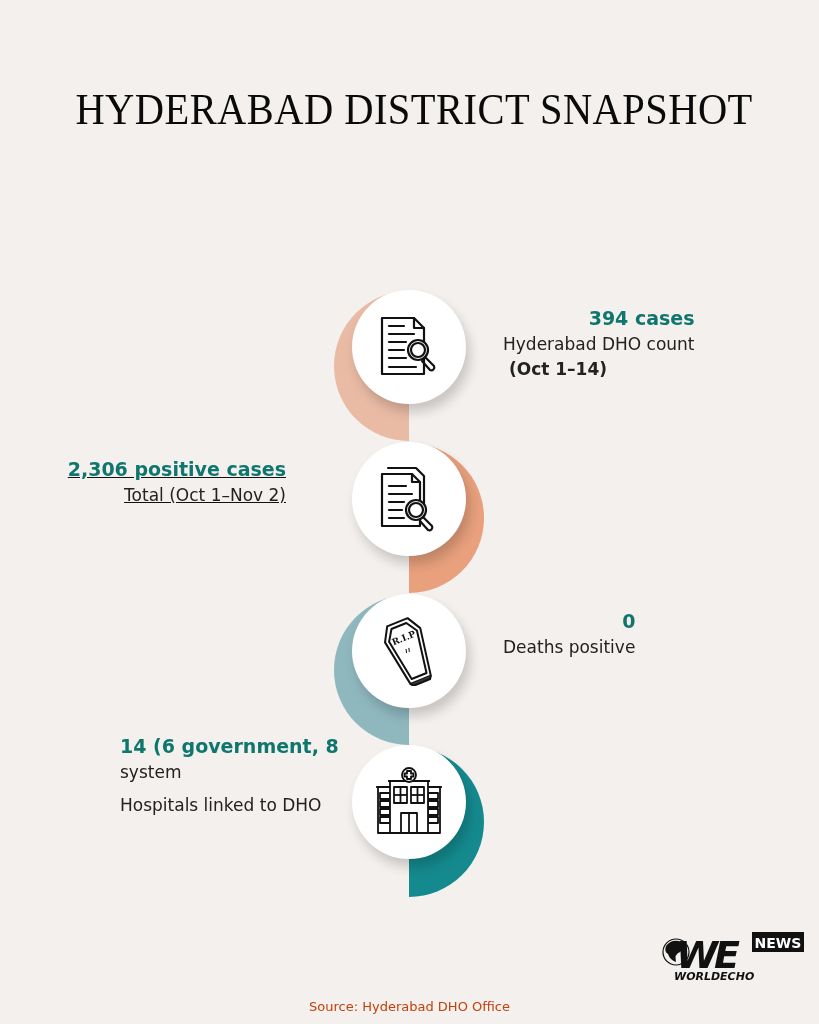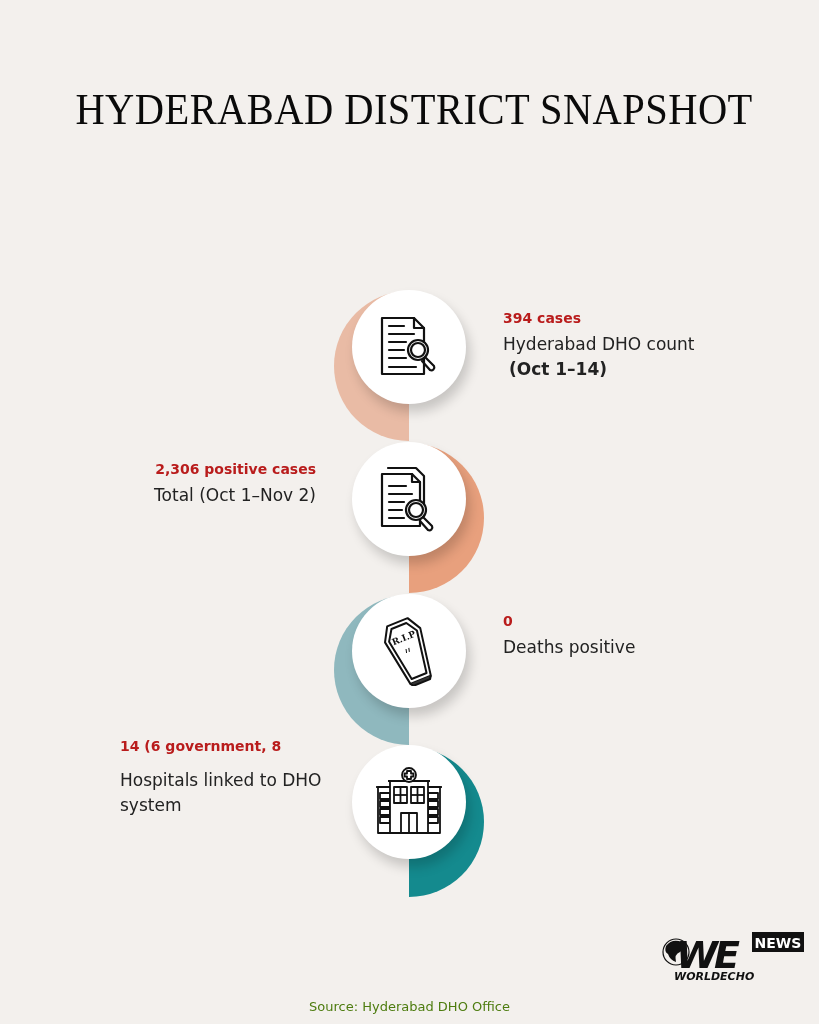--- a/index.html
+++ b/index.html
@@ -25,26 +25,26 @@
     .half.left { left: 334px; border-radius: 75px 0 0 75px; }
     .half.right { left: 409px; border-radius: 0 75px 75px 0; }
     .disc {
       position: absolute; width: 114px; height: 114px; border-radius: 50%;
       left: 352px; background: #fff;
       box-shadow: 4px 8px 12px rgba(0,0,0,0.18);
       display: flex; align-items: center; justify-content: center;
     }
     .disc svg { width: 70px; height: 70px; }
     .txt { position: absolute; }
-    .txt .big { font-weight: bold; font-size: 14px; line-height: 28px; color: #b91c1c; font-family: "DejaVu Sans", sans-serif; }
+    .txt .big { font-weight: bold; font-size: 19px; line-height: 28px; color: #0f766e; font-family: "DejaVu Sans", sans-serif; text-align: right; }
     .txt .small { font-size: 17px; line-height: 25px; color: #222; font-family: "DejaVu Sans", sans-serif; }
     .txt.right-al { text-align: right; }
     .source {
       position: absolute; left: 0; right: 0; top: 999px; text-align: center;
-      font-family: "DejaVu Sans", sans-serif; font-size: 13px; color: #4d7c0f;
+      font-family: "DejaVu Sans", sans-serif; font-size: 13px; color: #c2410c;
     }
     .logo {
       position: absolute; left: 660px; top: 930px; width: 146px; height: 52px;
     }
   </style>
 </head>
 <body>
 
 <div class="title">HYDERABAD DISTRICT SNAPSHOT</div>
 
@@ -129,34 +129,34 @@
     <path d="M33 4 H37 V6.5 H39.5 V9.5 H37 V12 H33 V9.5 H30.5 V6.5 H33 Z"></path>
   </svg>
 </div>
 
 <div class="txt" style="left:503px; top:304px;">
   <div class="big">394 cases</div>
   <div class="small">Hyderabad DHO count</div>
   <div class="small" style="white-space:pre;font-weight:bold;"> (Oct 1–14)</div>
 </div>
 
-<div class="txt right-al" style="right:503px; top:455px;">
+<div class="txt right-al" style="right:533px; top:455px;text-decoration:underline;">
   <div class="big">2,306 positive cases</div>
   <div class="small">Total (Oct 1–Nov 2)</div>
 </div>
 
 <div class="txt" style="left:503px; top:607px;">
   <div class="big">0</div>
   <div class="small">Deaths positive</div>
 </div>
 
 <div class="txt" style="left:120px; top:732px;">
   <div class="big">14 (6 government, 8</div>
+  <div class="small">system</div>
   <div class="small" style="margin-top:8px;">Hospitals linked to DHO</div>
-  <div class="small">system</div>
 </div>
 
 <div class="logo">
   <svg viewBox="0 0 146 52" width="146" height="52">
     <g>
       <circle cx="16" cy="22" r="13" fill="none" stroke="#111" stroke-width="1.2"></circle>
       <path d="M6 16 q6 -8 16 -4 q4 6 -2 10 q-6 2 -4 10 q-6 -2 -8 -8 q-4 -2 -2 -8 Z" fill="#111"></path>
     </g>
     <text x="16" y="38" font-family="DejaVu Sans, sans-serif" font-weight="bold" font-style="italic" font-size="38" fill="#111" letter-spacing="-4">WE</text>
     <rect x="92" y="2" width="52" height="20" fill="#111"></rect>

